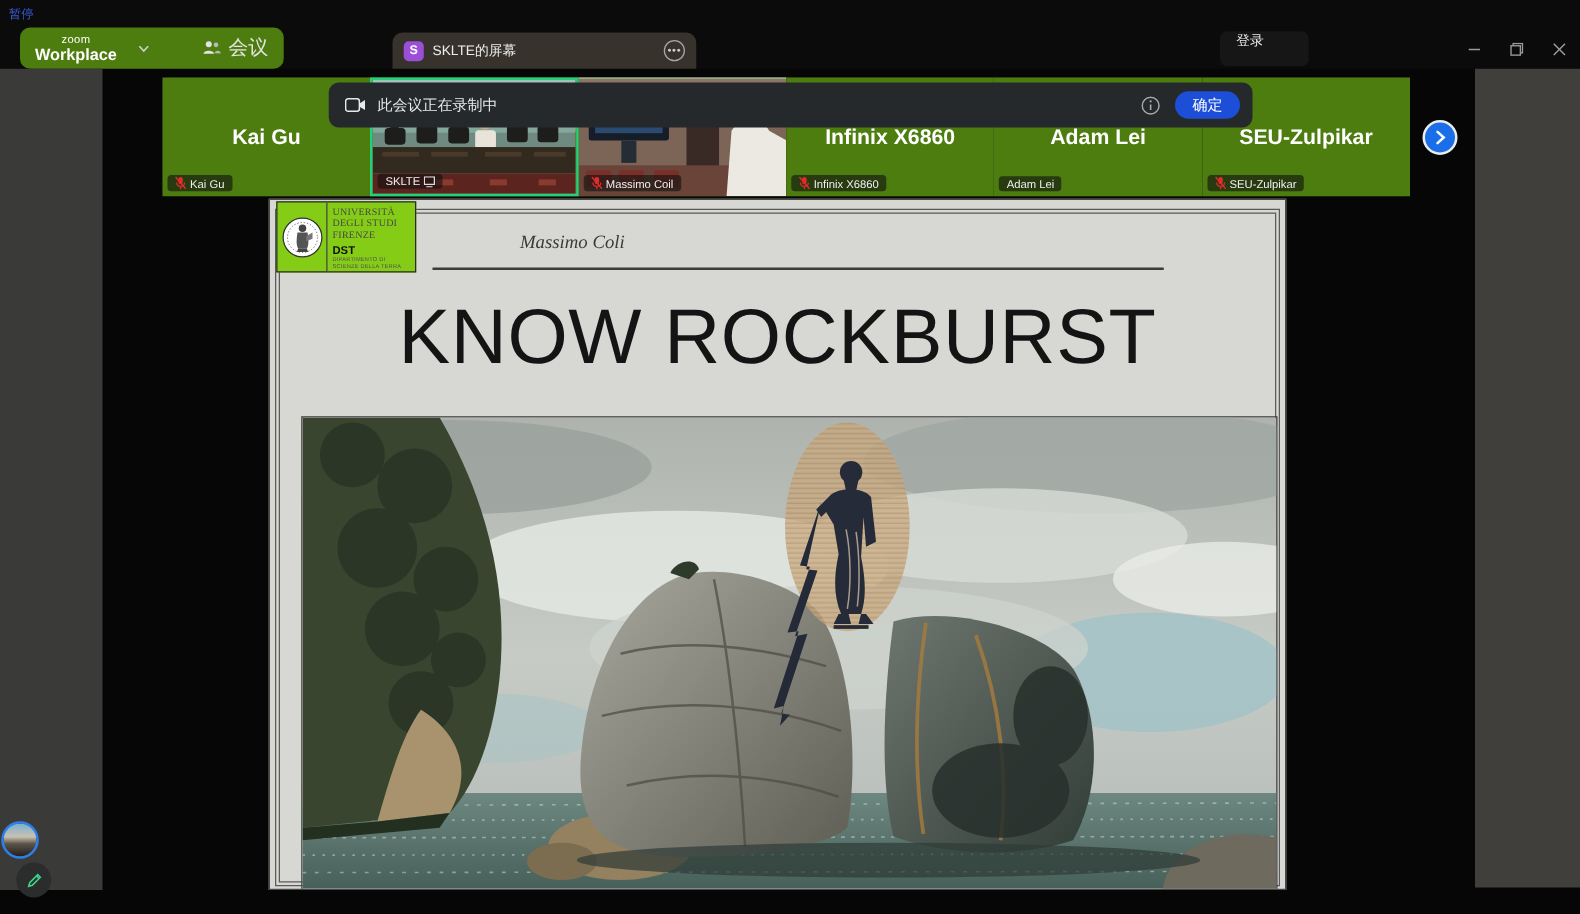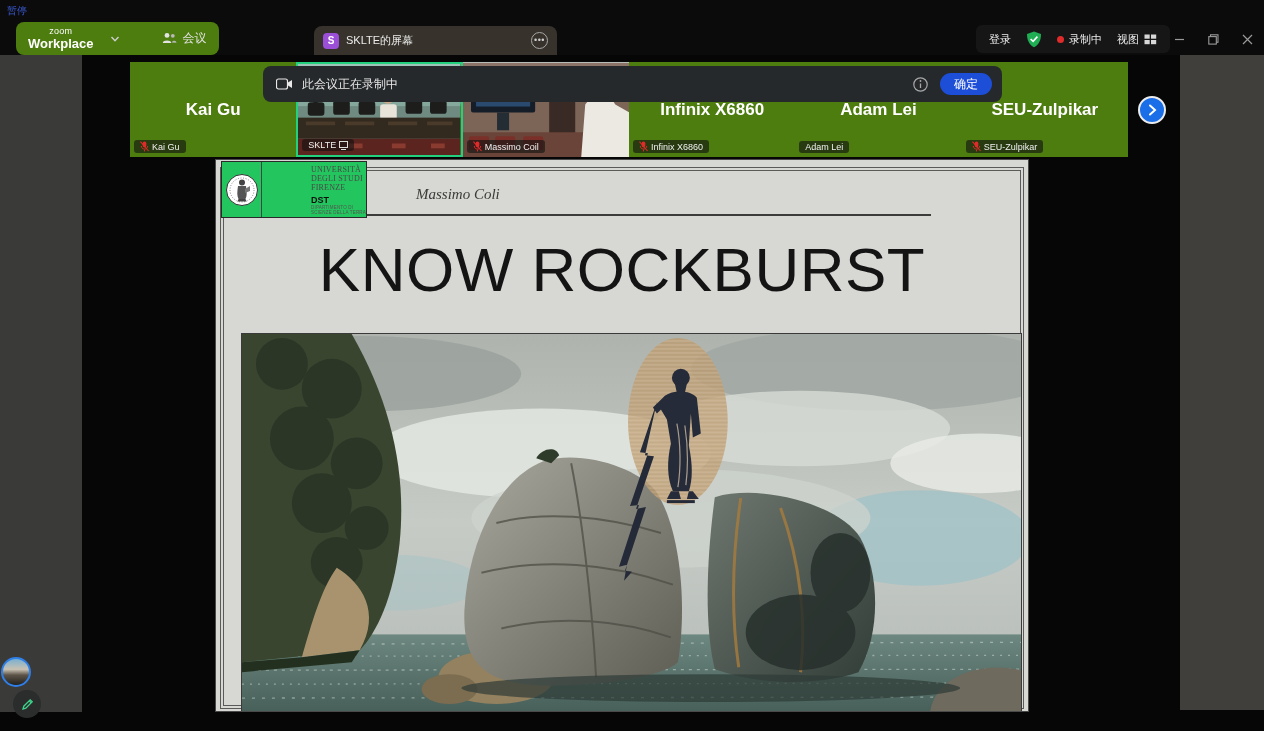--- a/index.html
+++ b/index.html
@@ -9,32 +9,32 @@
 
   
   .titlebar { position:absolute; left:0; top:0; width:1264px; height:55px; background:#0b0b0b; }
   .pause-label { position:absolute; left:7px; top:4px; font-size:10px; color:#3b5bd6; }
   .brand-group { position:absolute; left:16px; top:22px; height:33px; display:flex; align-items:center; gap:16px;
                  background:#4d7c0f; border-radius:8px; padding:0 12px;text-align:center; }
   .zoom-logo { display:flex; flex-direction:column; line-height:1; cursor:default; }
   .zoom-logo .z-top { font-size:9px; color:#fff; letter-spacing:.3px; }
   .zoom-logo .z-bot { font-size:13px; font-weight:bold; color:#fff; margin-top:1px; }
   .chev { width:10px; height:10px; }
-  .meeting-item { display:flex; align-items:center; gap:6px; margin-left:26px; color:#e3e3e3; font-size:12px; }
+  .meeting-item { display:flex; align-items:center; gap:6px; margin-left:26px; color:#e3e3e3; font-size:16px; }
 
   .share-tab { position:absolute; left:314px; top:26px; width:243px; height:29px; background:#37332c;
                border-radius:8px 8px 0 0; display:flex; align-items:center; padding:0 9px; }
   .tab-badge { width:16px; height:16px; border-radius:4px; background:#9b4fd6; color:#fff; font-size:10px;
                font-weight:bold; display:flex; align-items:center; justify-content:center; }
   .tab-label { color:#ececec; font-size:11px; margin-left:7px; flex:1 1 auto; white-space:nowrap; overflow:hidden; }
   .tab-more { width:17px; height:17px; border:1px solid #a8a8a8; border-radius:50%; display:flex; align-items:center;
               justify-content:center; color:#cfcfcf; font-size:9px; letter-spacing:.5px; line-height:1; }
 
-  .right-group { position:absolute; left:976px; top:25px; height:28px; display:flex; align-items:center; gap:15px;
-                 background:#161616; border-radius:6px; padding:0 13px; }
+  .right-group { position:absolute; left:976px; top:25px; height:28px; display:flex; gap:15px;
+                 background:#161616; border-radius:6px; padding:0 13px;flex-direction:column; }
   .tb-text { color:#ececec; font-size:11px; white-space:nowrap; }
   .record-wrap { display:flex; align-items:center; gap:5px; }
   .rec-dot { width:7px; height:7px; border-radius:50%; background:#e02b2b; }
   .view-wrap { display:flex; align-items:center; gap:5px; }
 
   .win-controls { position:absolute; left:1162px; top:25px; display:flex; }
   .win-btn { width:34px; height:28px; display:flex; align-items:center; justify-content:center; color:#9a9a9a; }
 
   
   .left-strip  { position:absolute; left:0; top:55px; width:82px; height:657px; background:#3a3a38; }
@@ -62,22 +62,22 @@
   .confirm-btn { background:#1d4ed8; color:#fff; font-size:12px; border:none; border-radius:14px;
                  padding:4px 14px; line-height:1.2; cursor:pointer; }
 
   .next-btn { position:absolute; left:1138px; top:96px; width:28px; height:28px; border-radius:50%;
               background:#1a6fe8; border:2px solid #ececec; display:flex; align-items:center; justify-content:center; z-index:6; }
 
   
   .slide { position:absolute; left:215px; top:159px; width:814px; height:553px; background:#d7d7d4;
            border:1px solid #4a4a4a; overflow:hidden; z-index:2; }
   .slide-frame { position:absolute; left:4px; top:7px; right:4px; bottom:2px; border:4px double #5a5a58; pointer-events:none; }
-  .logo-box { position:absolute; left:5px; top:1px; width:146px; height:57px; background:#22c55e;
-              border:1px solid #2a2a2a; display:flex; z-index:2;justify-content:space-between; }
+  .logo-box { position:absolute; left:5px; top:1px; width:112px; height:57px; background:#84cc16;
+              border:1px solid #2a2a2a; display:flex; z-index:2; }
   .seal-wrap { width:40px; display:flex; align-items:center; justify-content:center; border-right:1px solid #444; }
   .logo-text { padding:3px 0 0 4px; display:flex; flex-direction:column; line-height:1.15; }
   .uni-line { font-family:"Liberation Serif",serif; font-size:8px; color:#4a4a46; letter-spacing:.2px; }
   .dept-abbr { font-size:9px; font-weight:bold; color:#101010; margin-top:2px; }
   .dept-line { font-size:4.5px; color:#55554f; letter-spacing:.2px; }
   .slide-author { position:absolute; left:200px; top:26px; font-family:"Liberation Serif",serif; font-style:italic;
                   font-size:15px; color:#3a3a38; }
   .header-line { position:absolute; left:130px; top:54px; width:585px; height:2px; background:#3c3c3a; }
   .slide-title { position:absolute; left:0; right:0; top:74px; text-align:center; font-size:62px; color:#141414;
                  letter-spacing:.5px; white-space:nowrap; }

